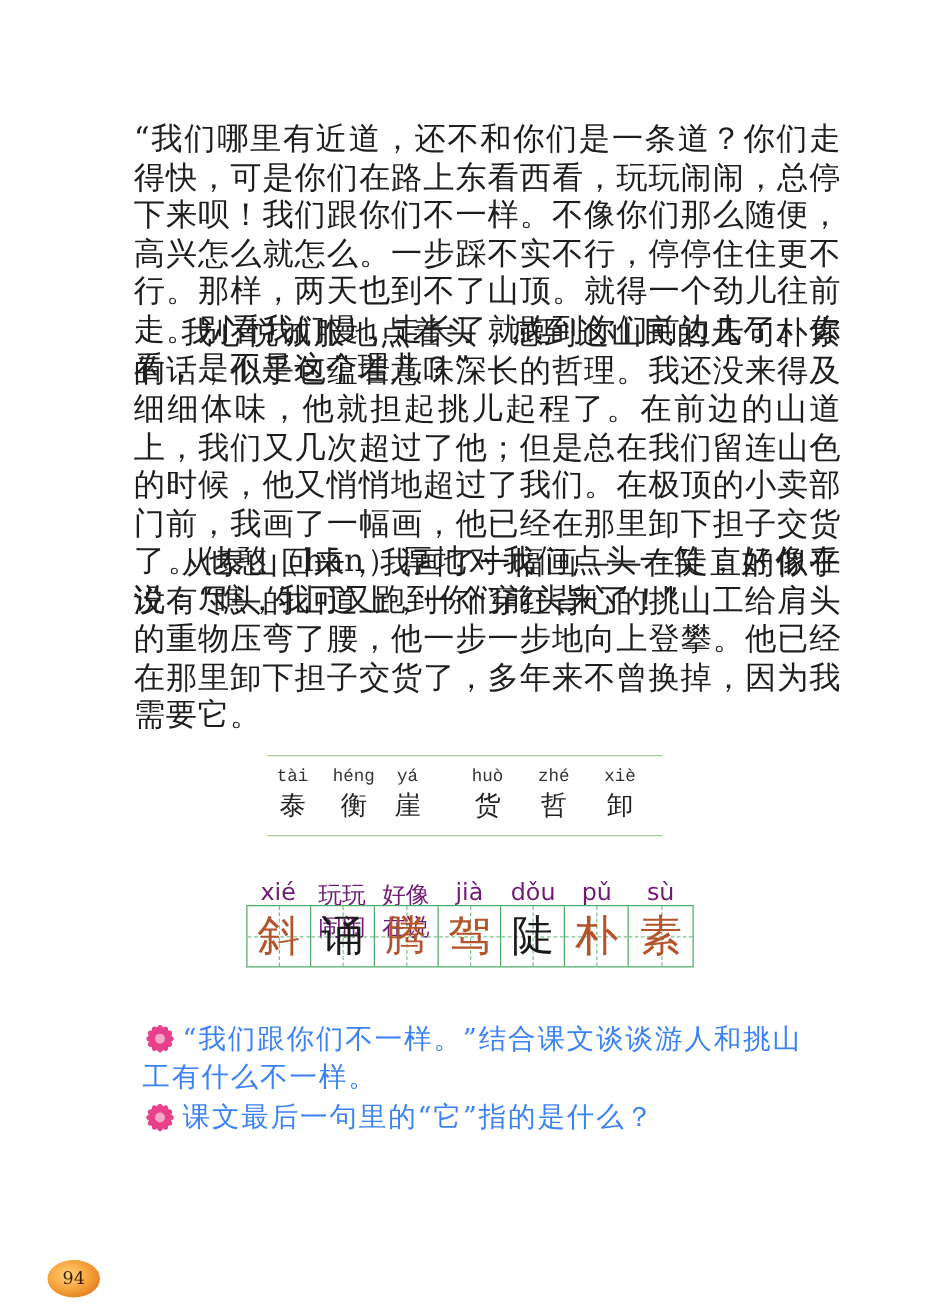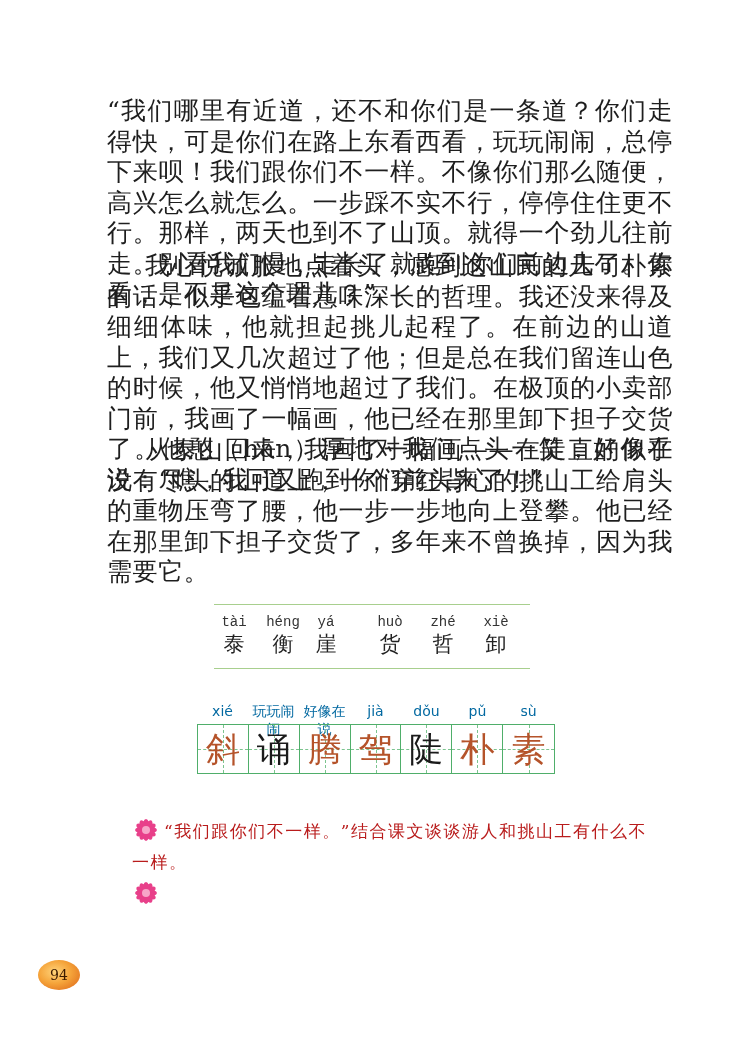--- a/index.html
+++ b/index.html
@@ -19,52 +19,52 @@
 
     .wordlist {
       position: absolute; left: 214px; width: 316px; top: 604px; height: 63px;
       border-top: 1.5px solid #a8cf8e; border-bottom: 1.5px solid #a8cf8e;
     }
     .wl-item { position: absolute; top: 8px; width: 40px; text-align: center; }
     .wl-py { font-family: Liberation Mono, monospace; font-size: 14px; color: #333; line-height: 18px; }
     .wl-ch { font-family: "DejaVu Serif", serif; font-size: 21px; color: #222; line-height: 26px; }
 
     .grid-py-row { position: absolute; top: 703px; left: 197px; width: 358px; height: 20px; }
-    .grid-py { position: absolute; width: 51px; text-align: center; font-family: "DejaVu Sans", sans-serif; font-size: 14px; color: #0369a1; }
+    .grid-py { position: absolute; width: 51px; text-align: center; font-family: "DejaVu Sans", sans-serif; font-size: 19px; color: #701a75; }
     .grid {
       position: absolute; left: 197px; top: 724px; width: 358px; height: 50px;
       border: 1.5px solid #4fae6a; box-sizing: border-box; display: flex;
     }
     .cell {
       position: relative; width: 51px; height: 100%; box-sizing: border-box;
       border-right: 1.5px solid #4fae6a; display: flex; align-items: center; justify-content: center;
     }
     .cell:last-child { border-right: none; }
     .cell::before {
       content: ""; position: absolute; left: 0; right: 0; top: 50%;
       border-top: 1px dashed #7cc48f;
     }
     .cell::after {
       content: ""; position: absolute; top: 0; bottom: 0; left: 50%;
       border-left: 1px dashed #7cc48f;
     }
     .cell-ch { position: relative; z-index: 1; font-family: "DejaVu Serif", serif; font-size: 34px; line-height: 1; }
 
     .question {
-      position: absolute; left: 132px; width: 530px;
-      font-size: 17px; line-height: 31px; letter-spacing: 1.5px; color: #b91c1c;
+      position: absolute; left: 114px; width: 530px;
+      font-size: 22px; line-height: 31px; letter-spacing: 1.5px; color: #3b82f6;
     }
     #q1 { top: 816px; }
     #q2 { top: 879px; }
     .flower {
       display: inline-block; width: 28px; height: 26px; vertical-align: -6px; margin-right: 4px;
     }
 
     .page-badge {
-      position: absolute; left: 38px; top: 960px; width: 42px; height: 30px; border-radius: 50%;
+      position: absolute; left: 38px; top: 1008px; width: 42px; height: 30px; border-radius: 50%;
       background: radial-gradient(ellipse at 40% 40%, #ffd37a 0%, #f5a43a 45%, #e2731f 85%);
       display: flex; align-items: center; justify-content: center;
       font-family: "DejaVu Serif", serif; font-size: 14px; color: #3a1a00;
     }
   </style>
 </head>
 <body>
 
 <p id="p1" class="para">“我们哪里有近道，还不和你们是一条道？你们走得快，可是你们在路上东看西看，玩玩闹闹，总停下来呗！我们跟你们不一样。不像你们那么随便，高兴怎么就怎么。一步踩不实不行，停停住住更不行。那样，两天也到不了山顶。就得一个劲儿往前走。别看我们慢，走长了就跑到你们前边去了。你看，是不是这个理儿？”</p>
 <p id="p2" class="para indent">我心悦诚服地点着头，感到这山民的几句朴素的话，似乎包蕴着意味深长的哲理。我还没来得及细细体味，他就担起挑儿起程了。在前边的山道上，我们又几次超过了他；但是总在我们留连山色的时候，他又悄悄地超过了我们。在极顶的小卖部门前，我画了一幅画，他已经在那里卸下担子交货了。他憨（hān）厚地对我们点头一笑，好像在说：“瞧，我可又跑到你们前头来了！”</p>
@@ -157,18 +157,18 @@
           <ellipse rx="4" ry="11" transform="rotate(0)"></ellipse>
           <ellipse rx="4" ry="11" transform="rotate(30)"></ellipse>
           <ellipse rx="4" ry="11" transform="rotate(60)"></ellipse>
           <ellipse rx="4" ry="11" transform="rotate(90)"></ellipse>
           <ellipse rx="4" ry="11" transform="rotate(120)"></ellipse>
           <ellipse rx="4" ry="11" transform="rotate(150)"></ellipse>
         </g>
         <circle r="4" fill="#f7a6c8"></circle>
       </g>
     </svg>
-  </span>
+  </span><span>课文最后一句里的“它”指的是什么？</span>
 </div>
 
 <div class="page-badge">
   <span>94</span>
 </div>
 
 </body></html>

